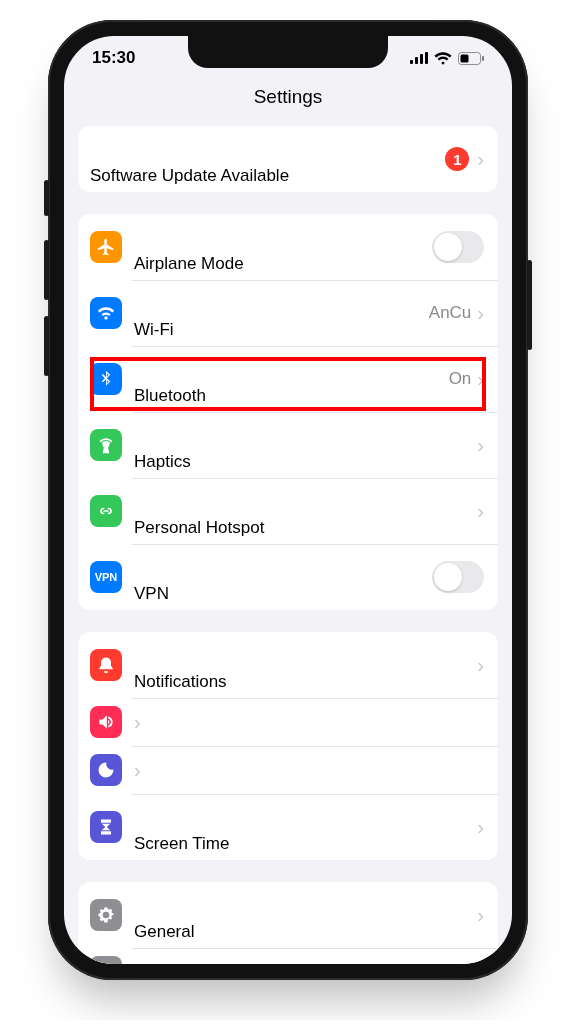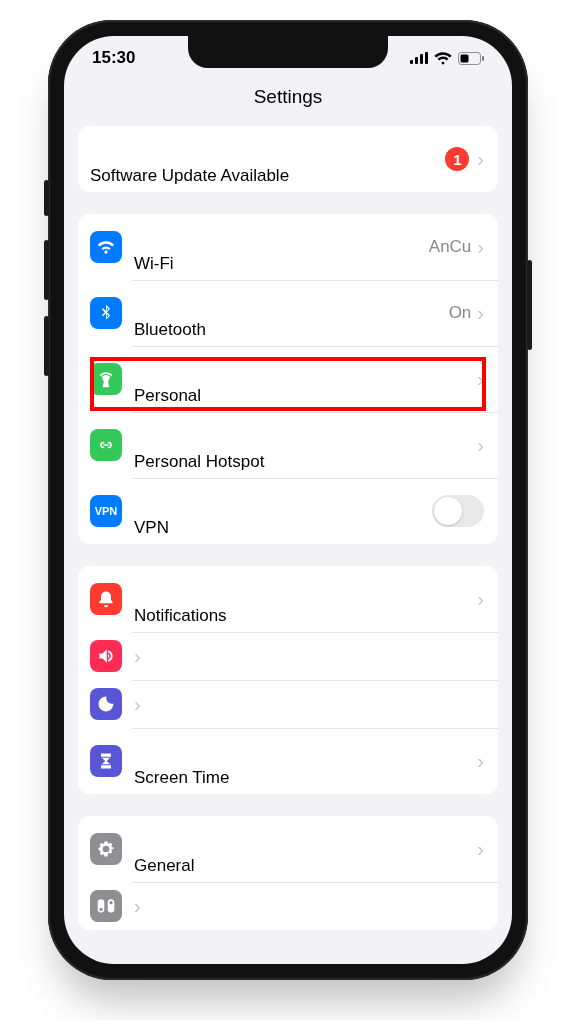--- a/index.html
+++ b/index.html
@@ -129,20 +129,29 @@
 
       <div class="group plain">
         <div class="row">
           <span class="label">Software Update Available</span>
           <span class="badge">1</span>
           <span class="chevron">›</span>
         </div>
       </div>
 
       <div class="group" style="position:relative;">
+        <div class="row">
+          <span class="icon-box" style="background:#ff9500">
+            <svg width="20" height="20" viewBox="0 0 24 24">
+                <path fill="#fff" d="M21 16v-2l-8-5V3.5a1.5 1.5 0 10-3 0V9l-8 5v2l8-2.5V19l-2 1.5V22l3.5-1 3.5 1v-1.5L13 19v-5.5l8 2.5z"></path>
+              </svg>
+          </span>
+          <span class="label">Airplane Mode</span>
+          <span class="toggle"></span>
+        </div>
 
         <div class="row">
           <span class="icon-box" style="background:#007aff">
             <svg width="20" height="20" viewBox="0 0 24 24">
                 <path fill="#fff" d="M12 20a2 2 0 100-4 2 2 0 000 4zm-5.6-6.4a8 8 0 0111.2 0l-2.1 2.1a5 5 0 00-7 0l-2.1-2.1zM2.2 9.2a14 14 0 0119.6 0l-2.1 2.1a11 11 0 00-15.4 0L2.2 9.2z"></path>
               </svg>
           </span>
           <span class="label">Wi-Fi</span>
           <span class="detail">AnCu</span>
           <span class="chevron">›</span>
@@ -158,21 +167,21 @@
           <span class="detail">On</span>
           <span class="chevron">›</span>
         </div>
 
         <div class="row">
           <span class="icon-box" style="background:#34c759">
             <svg width="20" height="20" viewBox="0 0 24 24">
                 <path fill="#fff" d="M12 8a4 4 0 00-4 4c0 1.3.6 2.4 1.5 3.1L8 22h8l-1.5-6.9A4 4 0 0012 8zm-6.4.6A9 9 0 0112 6a9 9 0 016.4 2.6l1.4-1.4A11 11 0 0012 4a11 11 0 00-7.8 3.2l1.4 1.4zM8 11a5.6 5.6 0 018 0l1.4-1.4A7.6 7.6 0 006.6 9.6L8 11z"></path>
               </svg>
           </span>
-          <span class="label">Personal</span>
+          <span class="label">Haptics</span>
           <span class="chevron">›</span>
         </div>
 
         <div class="row">
           <span class="icon-box" style="background:#34c759">
             <svg width="20" height="20" viewBox="0 0 24 24">
                 <path fill="#fff" d="M9 8a4 4 0 100 8h1v-2H9a2 2 0 110-4h1V8H9zm6 0h-1v2h1a2 2 0 110 4h-1v2h1a4 4 0 100-8zm-6 3h6v2H9v-2z"></path>
               </svg>
           </span>
           <span class="label">Personal Hotspot</span>

